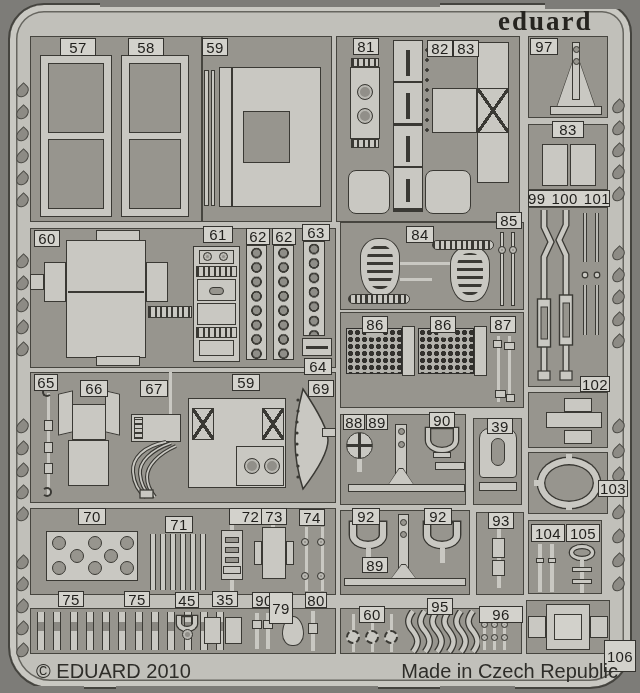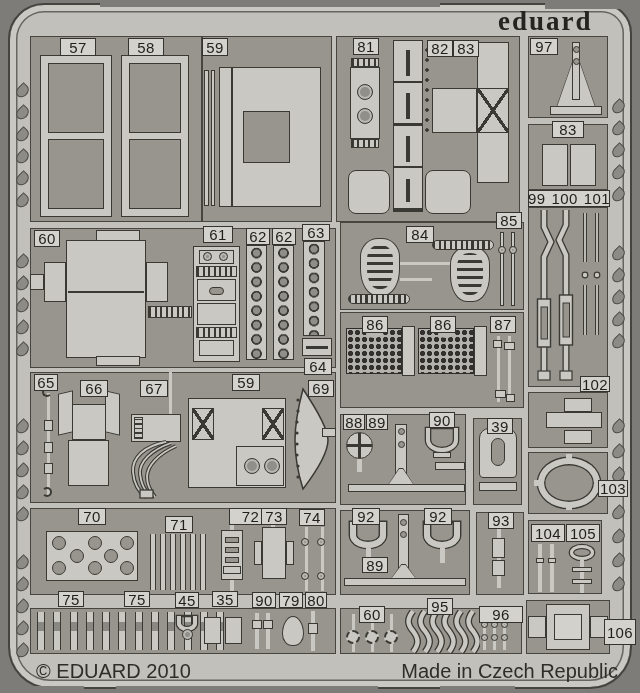--- a/index.html
+++ b/index.html
@@ -353,21 +353,21 @@
   <i class="a" style="left:570px;top:545px;width:24px;height:15px;border:3.5px solid var(--part);border-radius:50%;box-shadow:0 0 0 1.3px var(--line),inset 0 0 0 1.3px var(--line)"></i>
   <i class="a np" style="left:580px;top:560px;width:4px;height:33px"></i>
   <i class="a p" style="left:572px;top:567px;width:20px;height:5px"></i>
   <i class="a p" style="left:572px;top:579px;width:20px;height:5px"></i>
 
   <div class="a chip" style="left:58px;top:591px;width:26px;height:16px">75</div>
   <div class="a chip" style="left:124px;top:591px;width:26px;height:16px">75</div>
   <div class="a chip" style="left:175px;top:592px;width:24px;height:16px">45</div>
   <div class="a chip" style="left:212px;top:591px;width:26px;height:16px">35</div>
   <div class="a chip" style="left:252px;top:592px;width:24px;height:16px">90</div>
-  <div class="a chip" style="left:279px;top:592px;width:24px;height:16px">79</div>
+  <div class="a chip" style="left:269px;top:592px;width:24px;height:32px">79</div>
   <div class="a chip" style="left:305px;top:592px;width:22px;height:16px">80</div>
   <div class="a f" style="left:30px;top:608px;width:306px;height:46px"></div>
   <i class="a belt" style="left:37px;top:612px;width:196px;height:10px"></i>
   <i class="a beltb" style="left:37px;top:622px;width:196px;height:9px"></i>
   <i class="a belt" style="left:37px;top:631px;width:196px;height:19px"></i>
   <i class="a u2" style="left:177px;top:616px;width:20px;height:15px"></i>
   <i class="a ring" style="left:182px;top:629px;width:11px;height:11px"></i>
   <i class="a p" style="left:204px;top:617px;width:17px;height:27px"></i>
   <i class="a p" style="left:225px;top:617px;width:17px;height:27px"></i>
   <i class="a np" style="left:255px;top:613px;width:4px;height:36px"></i>
@@ -410,21 +410,21 @@
   <i class="a ring" style="left:501px;top:621px;width:7px;height:7px"></i>
   <i class="a ring" style="left:481px;top:634px;width:7px;height:7px"></i>
   <i class="a ring" style="left:491px;top:634px;width:7px;height:7px"></i>
   <i class="a ring" style="left:501px;top:634px;width:7px;height:7px"></i>
 
   <div class="a f" style="left:526px;top:600px;width:84px;height:54px"></div>
   <i class="a p" style="left:546px;top:604px;width:44px;height:46px"></i>
   <i class="a" style="left:554px;top:614px;width:28px;height:26px;background:#d2d1cb;border:1px solid var(--line)"></i>
   <i class="a p" style="left:528px;top:616px;width:18px;height:22px"></i>
   <i class="a p" style="left:590px;top:616px;width:18px;height:22px"></i>
-  <div class="a chip" style="left:604px;top:619px;width:32px;height:26px">106</div>
+  <div class="a chip" style="left:604px;top:640px;width:32px;height:32px">106</div>
 
   <i class="a d" style="left:17px;top:84px"></i>
   <i class="a d" style="left:17px;top:106px"></i>
   <i class="a d" style="left:17px;top:128px"></i>
   <i class="a d" style="left:17px;top:150px"></i>
   <i class="a d" style="left:17px;top:172px"></i>
   <i class="a d" style="left:17px;top:194px"></i>
   <i class="a d" style="left:17px;top:255px"></i>
   <i class="a d" style="left:17px;top:277px"></i>
   <i class="a d" style="left:17px;top:299px"></i>

